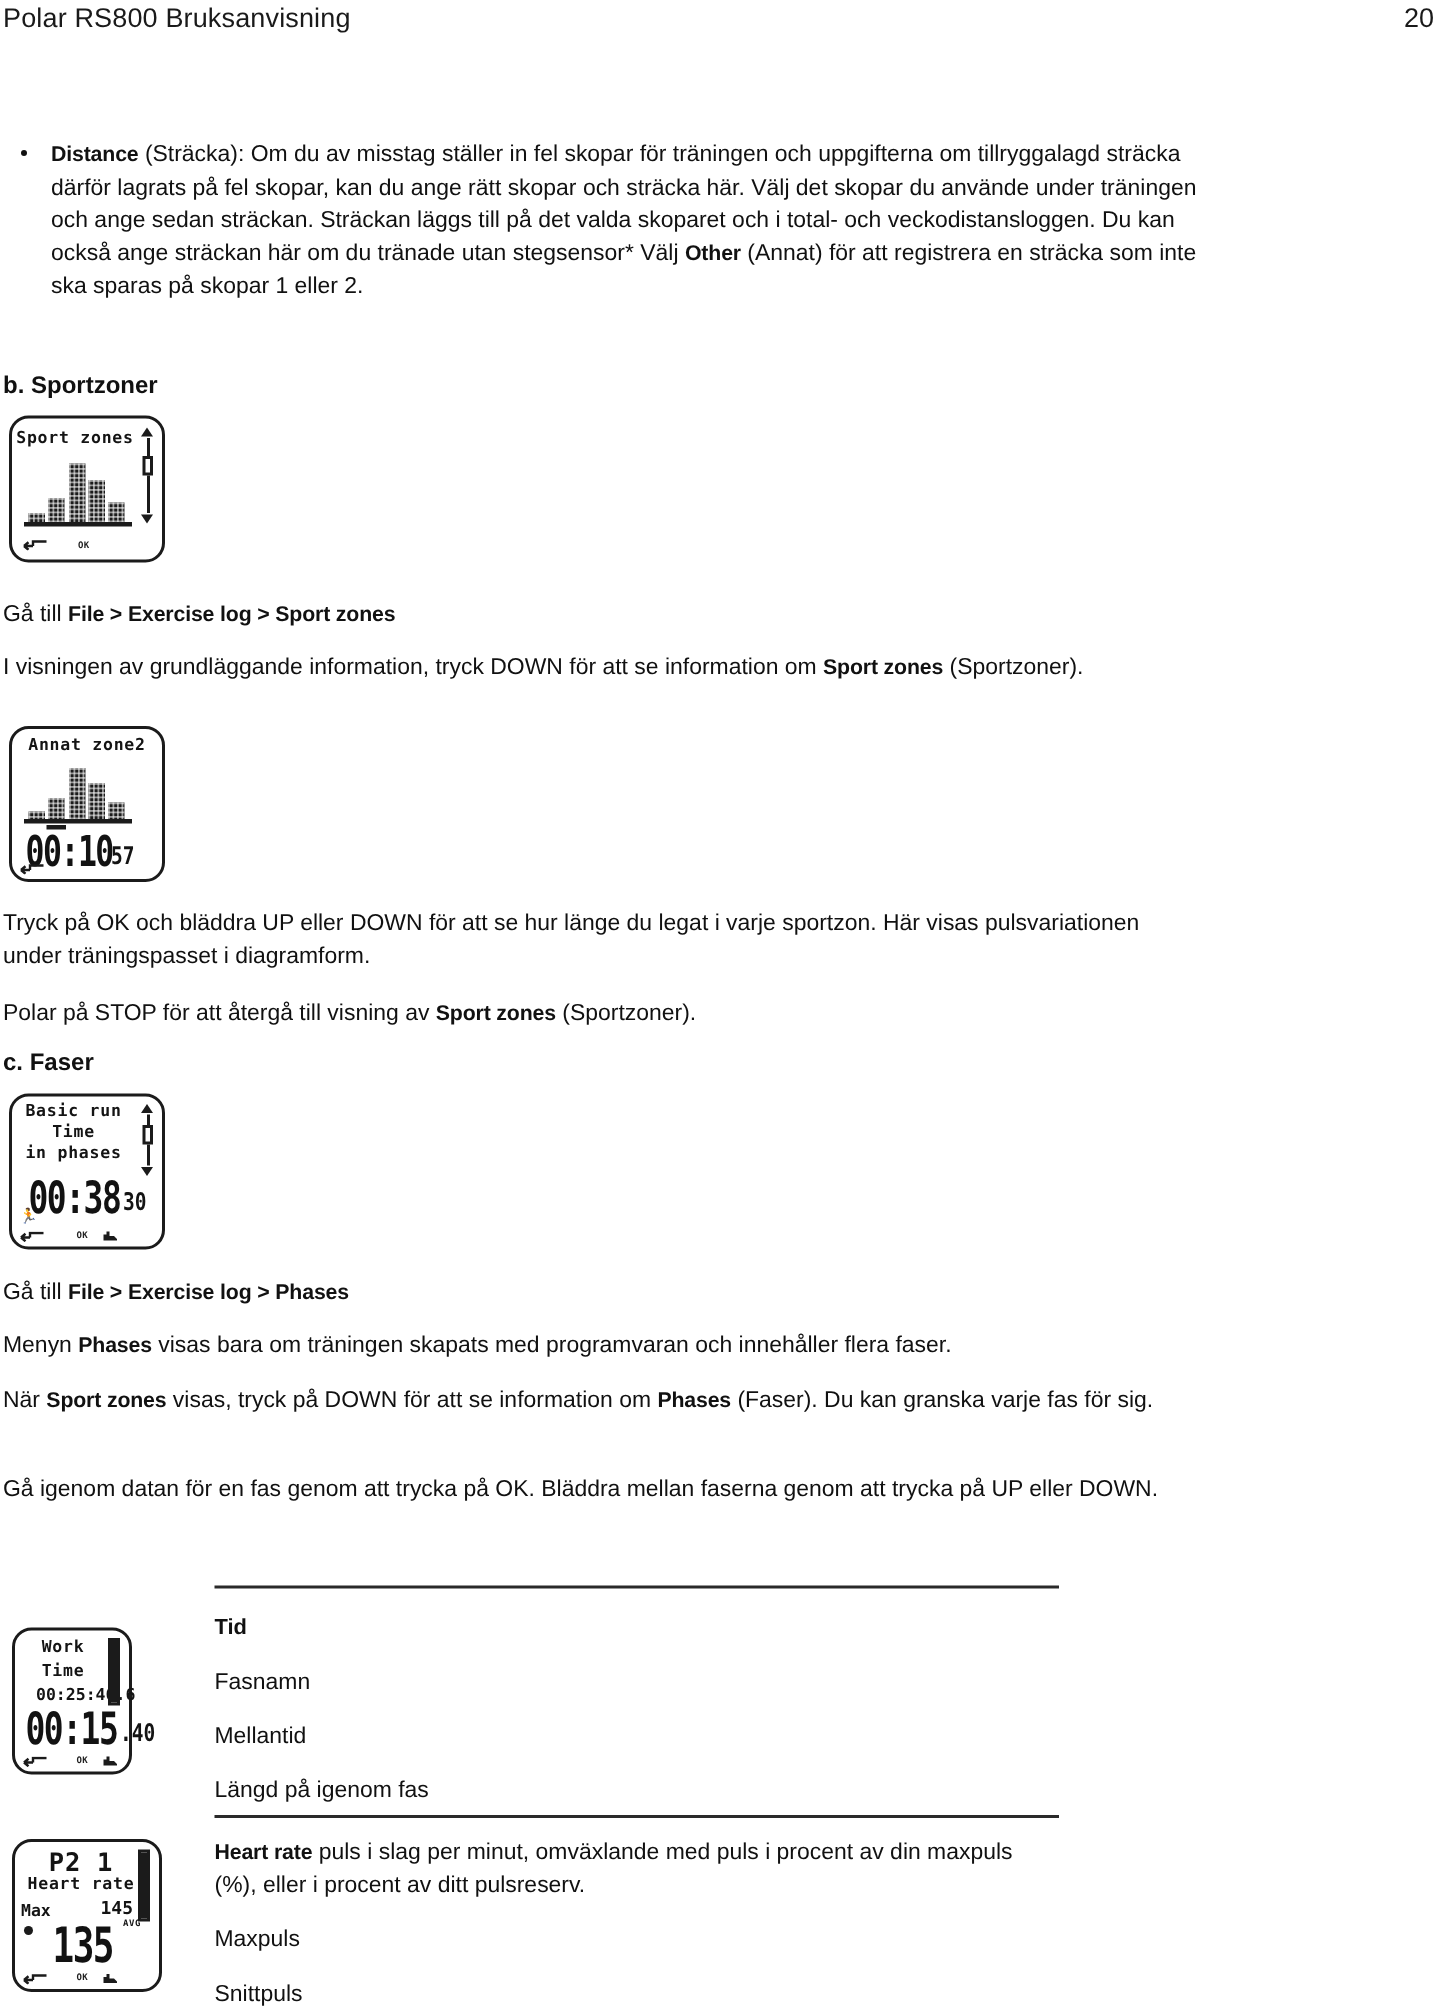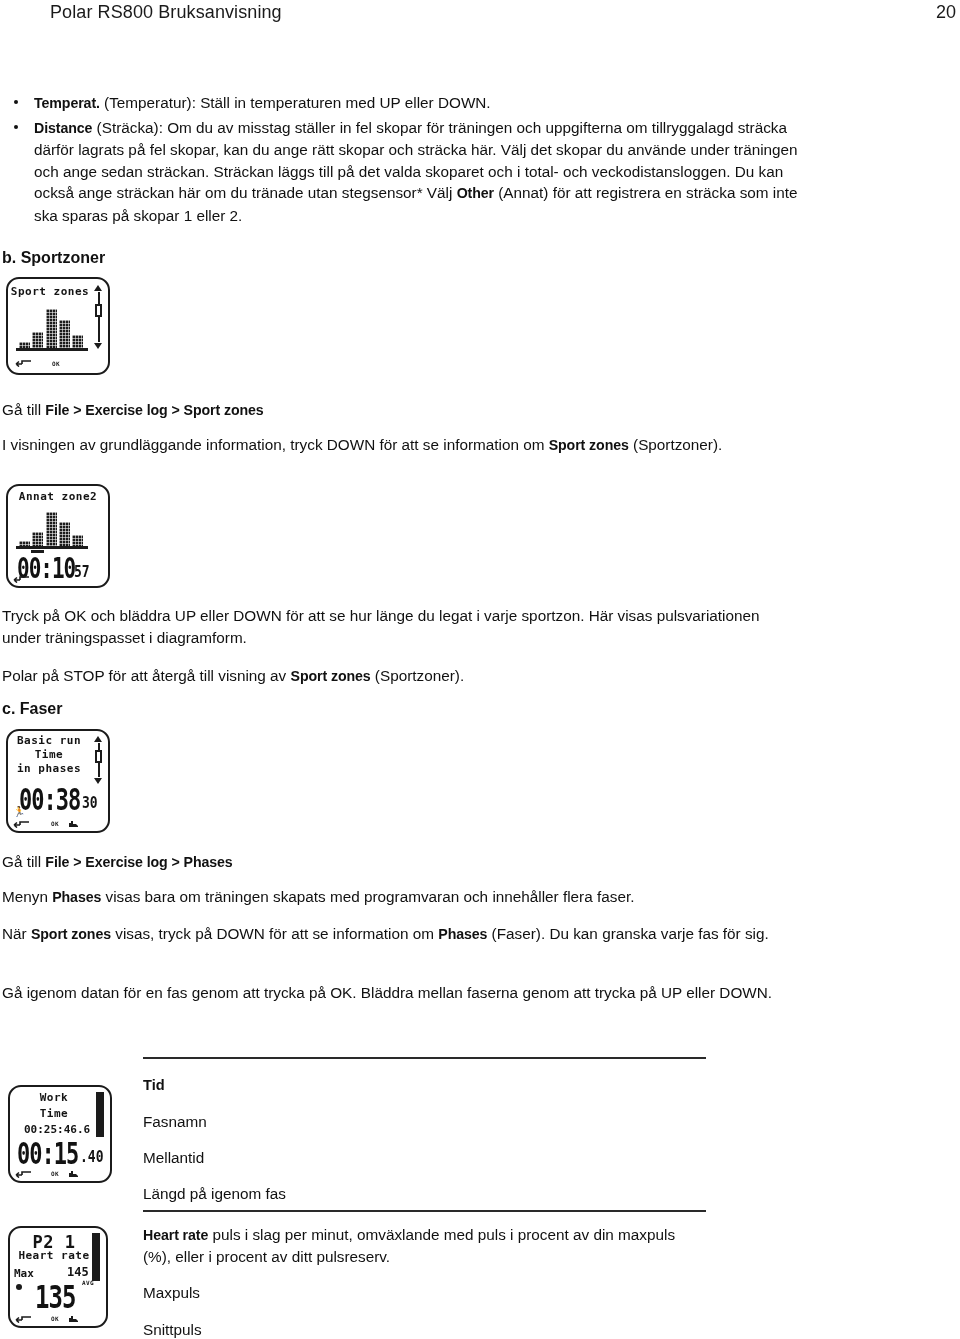--- a/index.html
+++ b/index.html
@@ -22,21 +22,20 @@
     left: 0; top: 0;
     width: 960px;
     height: 44px;
   }
   .page-header .doc-title {
     position: absolute;
     left: 2px; top: 2px;
     font-size: 18px;
     letter-spacing: 0.1px;
     color: #1a1a1a;
-    margin-left: 48px;
   }
   .page-header .page-num {
     position: absolute;
     right: 4px; top: 2px;
     font-size: 18px;
     color: #1a1a1a;
   }
   .para {
     font-size: 15.3px;
     line-height: 21.5px;
@@ -232,23 +231,20 @@
 </head>
 <body>
 
 <div class="page-header">
   <div class="doc-title">Polar RS800 Bruksanvisning</div>
   <div class="page-num">20</div>
 </div>
 
 <div style="position:absolute; left:0; top:92px; width:820px;">
   <ul class="bullets">
-    <li>
-      <span class="mono-b">Temperat.</span><span> (Temperatur): Ställ in temperaturen med UP eller DOWN.</span>
-    </li>
     <li>
       <span class="mono-b">Distance</span><span> (Sträcka): Om du av misstag ställer in fel skopar för träningen och uppgifterna om tillryggalagd sträcka därför lagrats på fel skopar, kan du ange rätt skopar och sträcka här. Välj det skopar du använde under träningen och ange sedan sträckan. Sträckan läggs till på det valda skoparet och i total- och veckodistansloggen. Du kan också ange sträckan här om du tränade utan stegsensor* Välj </span><span class="mono-b">Other</span><span> (Annat) för att registrera en sträcka som inte ska sparas på skopar 1 eller 2.</span>
     </li>
   </ul>
 </div>
 
 <div class="section-label" style="position:absolute; left:2px; top:249px;">b. Sportzoner</div>
 
 <div class="lcd" style="left:6px; top:277px; width:104px; height:98px;">
   <div class="lcd-inner">
@@ -346,21 +342,21 @@
 </div>
 
 <div class="para" style="position:absolute; left:2px; top:923px; width:790px;">
   <span>När </span><span class="mono-b">Sport zones</span><span> visas, tryck på DOWN för att se information om </span><span class="mono-b">Phases</span><span> (Faser). Du kan granska varje fas för sig.</span>
 </div>
 
 <div class="para" style="position:absolute; left:2px; top:982px; width:790px;">Gå igenom datan för en fas genom att trycka på OK. Bläddra mellan faserna genom att trycka på UP eller DOWN.</div>
 
 <div class="hr-rule" style="left:143px; top:1057px; width:563px;"></div>
 
-<div class="lcd" style="left:8px; top:1085px; width:104px; height:98px;">
+<div class="lcd" style="left:8px; top:1085px; width:80px; height:98px;">
   <div class="lcd-inner">
     <div class="lcd-title" style="top:4px; left:-6px; font-size:11px;">Work</div>
     <div class="lcd-title" style="top:20px; left:-6px; font-size:11px;">Time</div>
     <div class="lcd-sub" style="left:14px; top:36px; font-size:11px;text-align:right;">00:25:46.6</div>
     <div class="battbar" style="right:6px; top:5px; width:8px; height:45px;">
       <div class="fill" style="height:100%;"></div>
     </div>
     <div class="seg" style="left:7px; top:50px; font-size:22px;">00:15</div>
     <div class="seg-small" style="left:70px; top:60px; font-size:13px;">.40</div>
     <svg class="softkey-back" style="left:5px; bottom:3px;" viewBox="0 0 20 7">

